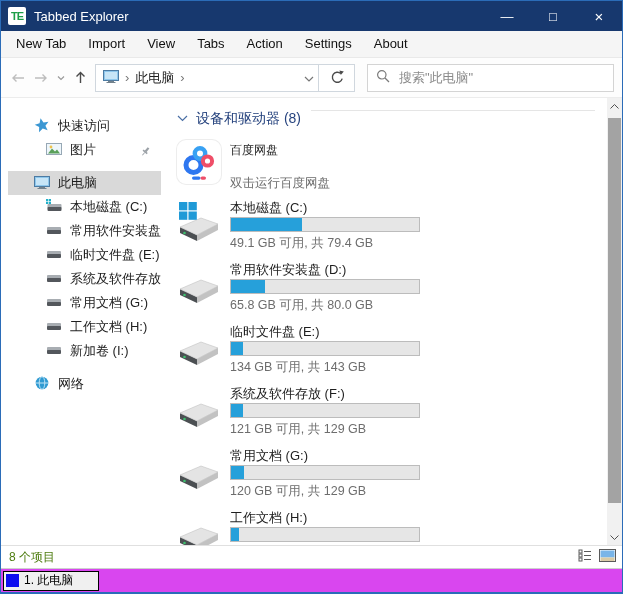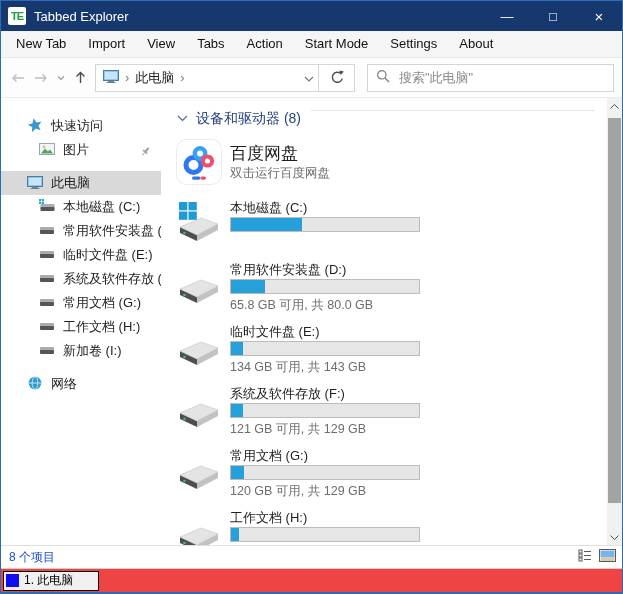--- a/index.html
+++ b/index.html
@@ -37,65 +37,65 @@
   .refresh-btn { height:28px; width:36px; border:1px solid #d0d7de; border-left:none;
                  background:#fff; display:flex; align-items:center; justify-content:center; }
   .searchbox { height:28px; flex:1; margin-left:12px; border:1px solid #d4d4d4; background:#fff;
                display:flex; align-items:center; padding:0 8px; }
   .searchbox input { border:none; outline:none; flex:1; margin-left:9px; font-size:13px;
                      font-family:inherit; color:#333; background:transparent; }
   .searchbox input::placeholder { color:#8a8a8a; }
 
   
   .app-body { flex:1; display:flex; overflow:hidden; }
-  .sidebar { width:160px; flex:0 0 160px; padding-top:16px; overflow:hidden; }
+  .sidebar { width:160px; flex:0 0 160px; padding-top:16px; overflow:hidden;padding-left:7px; }
   .side-row { height:24px; display:flex; align-items:center; white-space:nowrap;
               overflow:hidden; position:relative; }
   .side-row .lbl { margin-left:8px; overflow:hidden; }
   .ind0 { padding-left:26px; }
   .ind1 { padding-left:38px; }
   .side-row.selected { background:#d9d9d9; }
   .pin { position:absolute; right:10px; top:7px; }
   .side-gap { height:9px; }
 
   .main { flex:1; overflow:hidden; padding:12px 6px 0 16px; }
   .section-header { display:flex; height:24px; margin-bottom:6px; }
   .section-title { color:#26437E; font-size:14px; margin-left:8px; white-space:nowrap; }
   .section-rule { flex:1; height:1px; background:#e5e5e5; margin-left:10px; margin-right:6px; }
 
   .app-row { display:flex; align-items:flex-start; height:58px; }
   .baidu-icon { width:44px; height:44px; border-radius:9px; background:#fff;
                 box-shadow:0 0 0 1px #ededed; margin-right:9px; }
   .app-meta { padding-top:2px; }
-  .app-name { font-size:17px; color:#1e1e1e; margin-bottom:0; }
+  .app-name { font-size:12px; color:#1e1e1e; margin-bottom:16px; }
   .app-sub { font-size:12.5px; color:#6d6d6d; }
 
   .drive-row { display:flex; height:62px; align-items:flex-start; }
   .drive-icon-wrap { width:53px; flex:0 0 53px; position:relative; padding-top:12px; }
   .win-logo { position:absolute; top:2px; left:1px; }
   .drive-info { padding-top:1px; }
   .drive-name { font-size:13px; height:17px; }
   .drive-bar { width:190px; height:15px; border:1px solid #bcbcbc; background:#e6e6e6; margin-top:1px; }
   .drive-bar-fill { height:100%; background:#26A0DA; }
   .drive-caption { font-size:12.5px; color:#6d6d6d; margin-top:3px; }
 
   
   .scrollbar { width:15px; flex:0 0 15px; background:#f1f1f1; position:relative; }
   .sb-arrow { height:16px; display:flex; align-items:center; justify-content:center; }
   .sb-thumb { position:absolute; left:1px; right:1px; top:20px; height:385px; background:#a3a3a3; }
   .sb-arrow.down { position:absolute; bottom:0; left:0; right:0; }
 
   
   .statusbar { height:23px; flex:0 0 23px; border-top:1px solid #e0e0e0; display:flex;
                align-items:center; padding:0 6px 0 8px; background:#fff; }
-  .status-text { font-size:12px; color:#1d4ed8; }
+  .status-text { font-size:12px; color:#4d7c0f; }
   .view-toggles { margin-left:auto; display:flex; align-items:center; gap:7px; }
 
   
-  .tabbar { height:24px; flex:0 0 24px; background:#ef4444; border-top:1px solid #cfcfcf;
+  .tabbar { height:24px; flex:0 0 24px; background:#d946ef; border-top:1px solid #cfcfcf;
             display:flex; align-items:center; padding-left:2px; }
   .tab { height:20px; min-width:96px; border:1px solid #000; background:#f0f0f0;
          display:flex; align-items:center; padding:0 8px 0 2px; }
   .tab-square { width:13px; height:13px; background:#0d0df0; margin-right:5px; }
   .tab-label { font-size:12px; color:#000; white-space:nowrap; }
 </style>
 </head>
 <body>
 
 <div class="window">
@@ -109,21 +109,20 @@
       <div class="win-btn close">×</div>
     </div>
   </div>
 
   <div class="menubar">
     <div class="menu-item">New Tab</div>
     <div class="menu-item">Import</div>
     <div class="menu-item">View</div>
     <div class="menu-item">Tabs</div>
     <div class="menu-item">Action</div>
-    <div class="menu-item">Start Mode</div>
     <div class="menu-item">Settings</div>
     <div class="menu-item">About</div>
   </div>
 
   <div class="navbar">
     <div class="nav-icons">
       <span class="nav-ic">
         <svg width="14" height="12" viewBox="0 0 14 12">
             <path d="M13 6 H2 M5.5 2.5 L2 6 l3.5 3.5" stroke="#bdbdbd" stroke-width="1.4" fill="none"></path>
           </svg>
@@ -351,20 +350,21 @@
               <polygon points="3,17 24,8 41,14 20,25" fill="#e4e4e4" stroke="#c3c3c3" stroke-width="0.6"></polygon>
               <polygon points="20,25 41,14 41,20 20,31" fill="#c2c2c2"></polygon>
               <circle cx="7.5" cy="23" r="1.3" fill="#3ec06e"></circle>
             </svg>
         </div>
         <div class="drive-info">
           <div class="drive-name">本地磁盘 (C:)</div>
           <div class="drive-bar">
               <div class="drive-bar-fill" style="width: 38%;"></div>
             </div>
+          <div class="drive-caption">49.1 GB 可用, 共 79.4 GB</div>
         </div>
       </div>
 
       <div class="drive-row">
         <div class="drive-icon-wrap">
           <svg width="44" height="32" viewBox="0 0 44 32">
               <polygon points="3,17 20,25 20,31 3,23" fill="#4b4f52"></polygon>
               <polygon points="3,17 24,8 41,14 20,25" fill="#e4e4e4" stroke="#c3c3c3" stroke-width="0.6"></polygon>
               <polygon points="20,25 41,14 41,20 20,31" fill="#c2c2c2"></polygon>
               <circle cx="7.5" cy="23" r="1.3" fill="#3ec06e"></circle>

